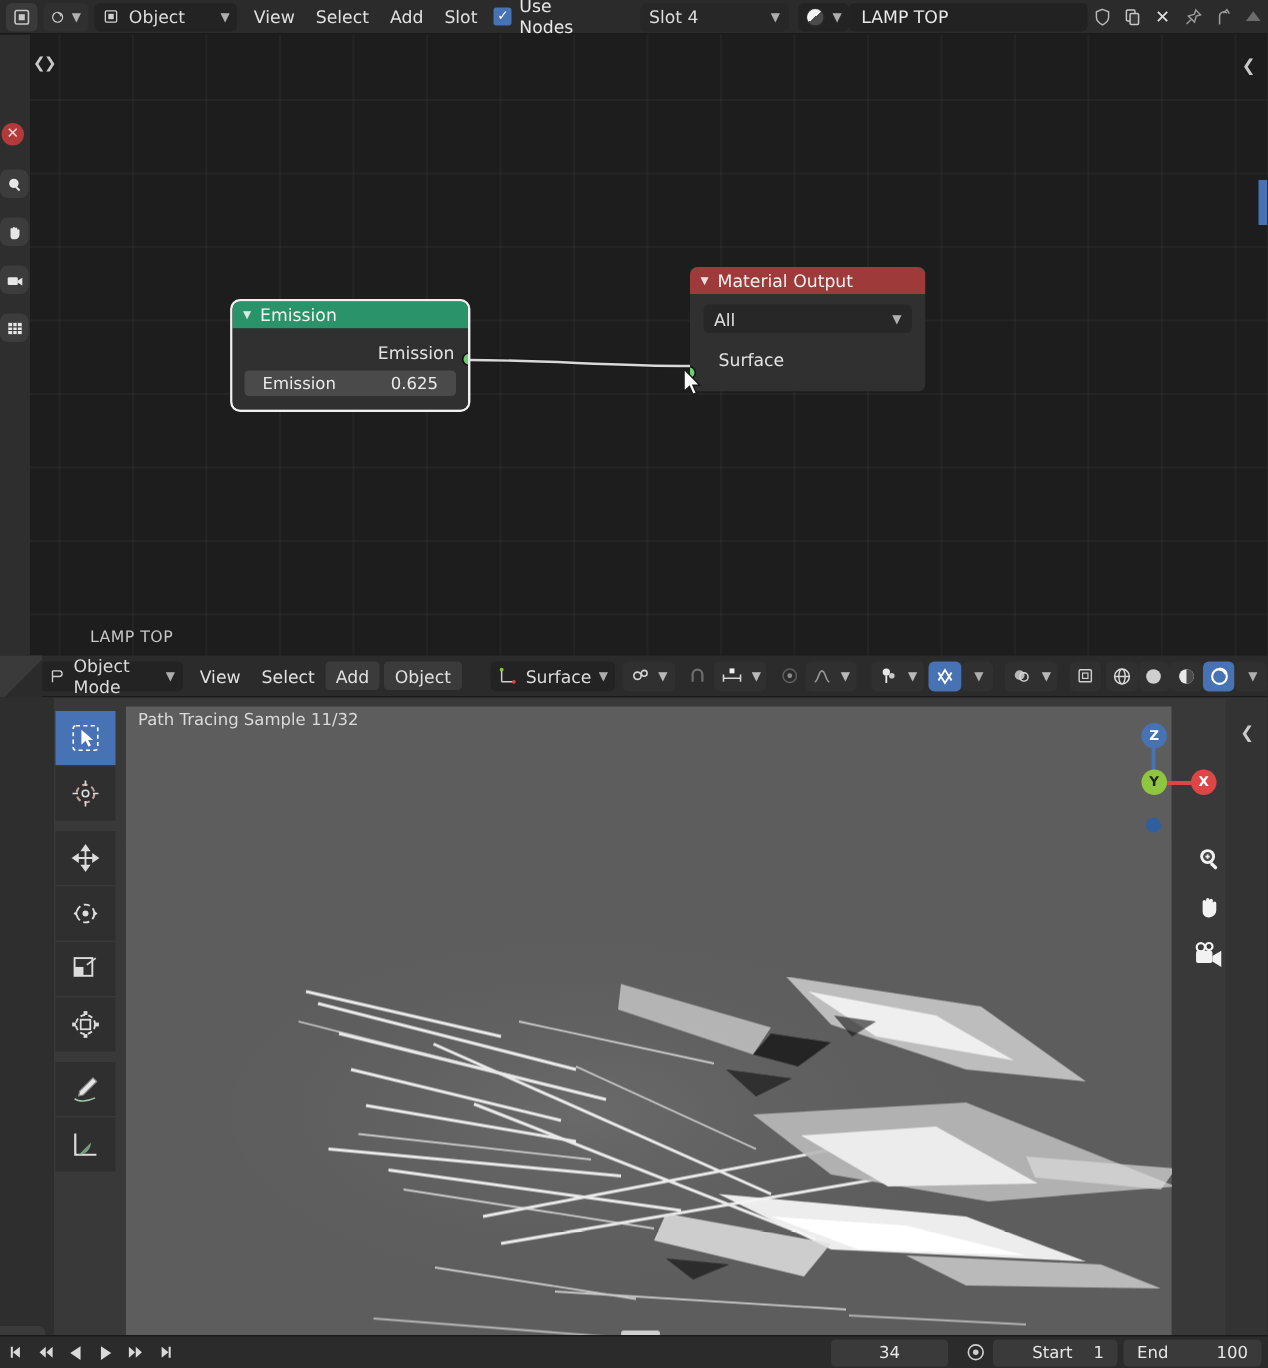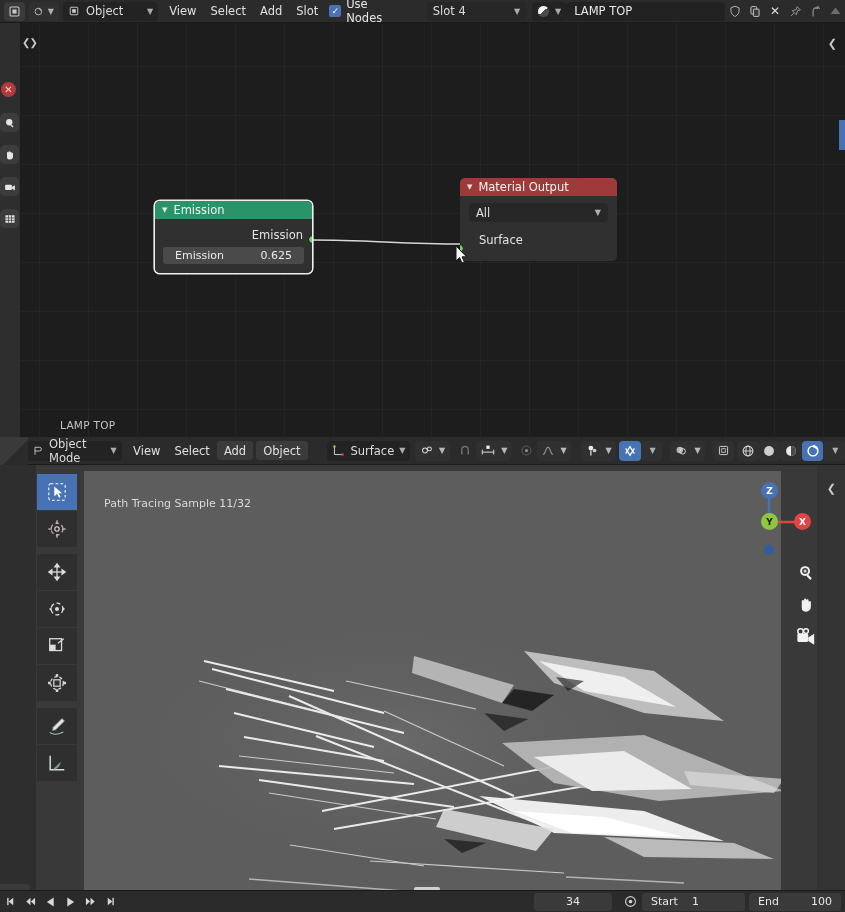--- a/index.html
+++ b/index.html
@@ -179,22 +179,22 @@
     display: flex; flex-direction: column; gap: 1px;
   }
   .tool {
     width: 40px; height: 36px; background: #2f2f2f;
     display: flex; align-items: center; justify-content: center;
     color: #d6d6d6;
   }
   .tool.active { background: #4772b3; color: #fff; }
   .tool.sep { margin-top: 6px; }
   .vp-status {
-    position: absolute; left: 104px; top: 8px;
-    font-size: 11px; color: #dadada; margin-top: 24px;
+    position: absolute; left: 92px; top: 8px;
+    font-size: 11px; color: #dadada;
   }
   .gizmo { position: absolute; right: 34px; top: 10px; width: 64px; height: 64px; }
   .gz-ball {
     position: absolute; width: 17px; height: 17px; border-radius: 50%;
     display: flex; align-items: center; justify-content: center;
     font-size: 9px; font-weight: bold; color: #202020;
   }
   .nav-ic {
     position: absolute; right: 26px; width: 26px; height: 26px;
     display: flex; align-items: center; justify-content: center;
@@ -760,21 +760,21 @@
     <div style="flex:1"></div>
 
     <div class="tl-field" style="width:78px">34</div>
     <div style="width:6px"></div>
     <div class="play-btn" style="width:24px">
       <svg width="13" height="13" viewBox="0 0 14 14">
         <circle cx="7" cy="7" r="5.3" fill="none" stroke="#cfcfcf" stroke-width="1.2"></circle>
         <circle cx="7" cy="7" r="2" fill="#cfcfcf"></circle>
       </svg>
     </div>
-    <div class="tl-pair" style="width:103px;justify-content:flex-start">
+    <div class="tl-pair" style="width:83px;justify-content:flex-end">
       <span>Start</span>
       <span>1</span>
     </div>
     <div style="width:4px"></div>
     <div class="tl-pair" style="width:92px;justify-content:space-between;margin-right:4px">
       <span>End</span>
       <span>100</span>
     </div>
   </div>
 

